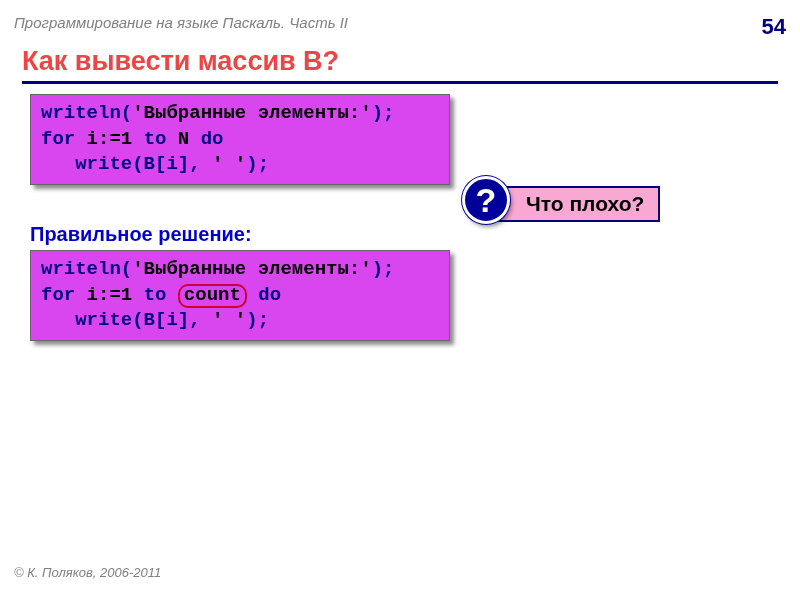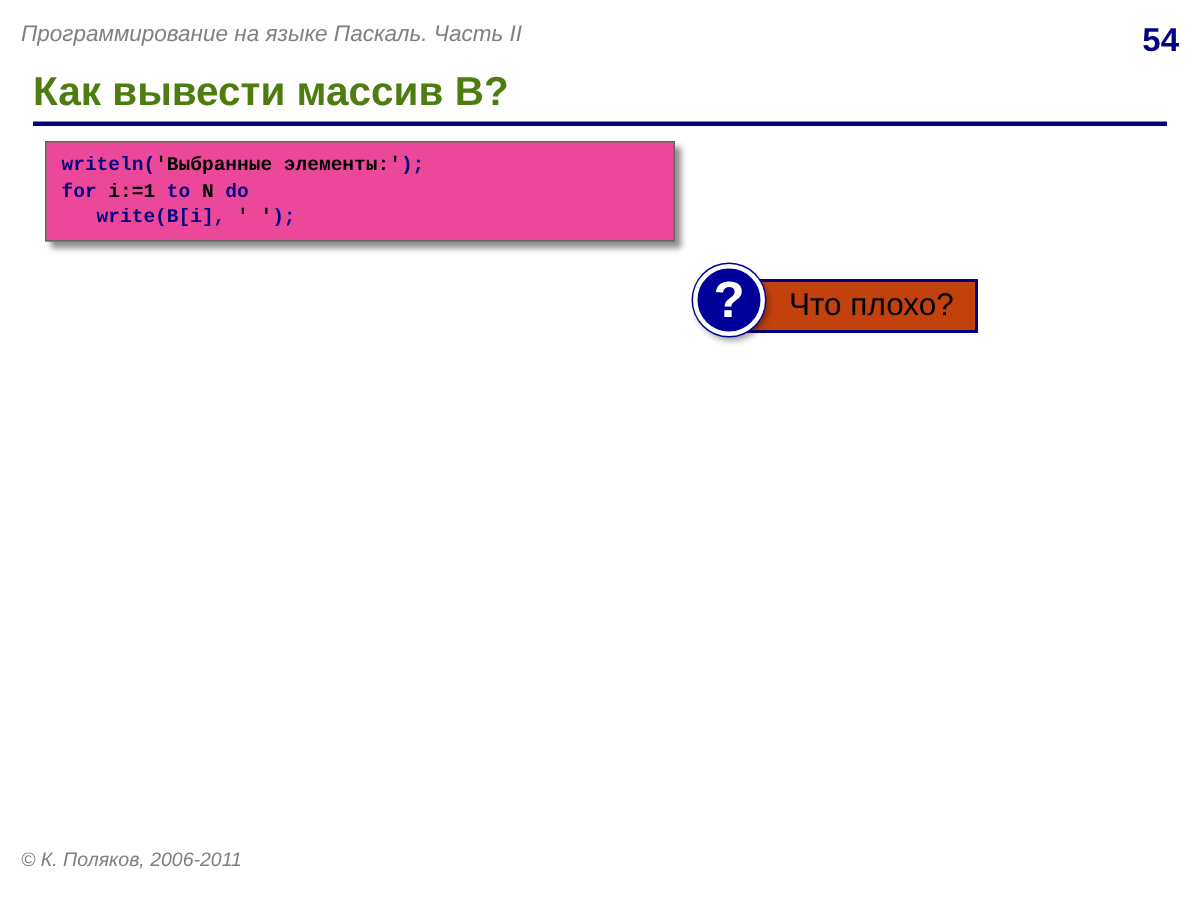--- a/index.html
+++ b/index.html
@@ -1,54 +1,54 @@
 <!DOCTYPE html>
 <html><head>
 <meta charset="utf-8">
 <style>
   * { box-sizing: border-box; margin: 0; padding: 0; }
   html, body { width: 800px; height: 600px; font-family: Arial, Helvetica, sans-serif; background: #fff; }
   .slide { width: 800px; height: 600px; position: relative; background: #fff; border-radius: 30px; }
   .header { display: flex; align-items: center; padding: 4px 14px 2px 14px; }
   .header-title { color: #808080; font-style: italic; font-size: 15px; flex: 1; }
   .page-num { color: #000080; font-weight: bold; font-size: 22px; margin-top: 10px; }
-  .main-title { color: #4d7c0f; font-weight: bold; font-size: 27px; padding: 4px 22px 2px 22px; }
+  .main-title { color: #ef4444; font-weight: bold; font-size: 27px; padding: 4px 22px 2px 22px; }
   .rule { height: 3px; background: #000080; margin: 2px 22px 10px 22px; }
   .section-label { color: #0000cc; font-weight: bold; font-size: 20px; padding: 2px 0 4px 30px; }
   .code-box {
     margin: 0 0 0 30px;
     width: 420px;
-    background: #ec4899;
+    background: #d946ef;
     border: 1px solid #666;
     box-shadow: 4px 4px 4px rgba(0,0,0,0.45);
     font-family: "Courier New", monospace;
     font-weight: bold;
-    font-size: 13px;
+    font-size: 19px;
     color: #000;
     padding: 6px 10px 6px 10px;
     line-height: 1.35;
     white-space: pre;
     position: relative;
   }
   .kw { color: #000080; }
   .count-hl { border: 2px solid #cc0033; border-radius: 10px; padding: 0 4px; display: inline-block; line-height: 1.05; }
   .qmark-wrap { position: absolute; left: 468px; top: 178px; width: 300px; }
   .qmark-badge {
     width: 48px; height: 48px; border-radius: 50%;
     background: #000099; border: 3px solid #fff;
     box-shadow: 0 0 0 1px #000099, 2px 3px 4px rgba(0,0,0,0.4);
     color: #fff; font-weight: bold; font-size: 34px;
     display: flex; align-items: center; justify-content: center;
     position: absolute; left: -6px; top: -2px; z-index: 2;
   }
   .qmark-box {
     position: absolute; left: 30px; top: 8px;
-    background: #c2410c; border: 2px solid #000080;
+    background: #f9a8d4; border: 2px solid #000080;
     padding: 4px 14px 4px 26px;
-    font-size: 21px; color: #000;
+    font-size: 21px; color: #000; font-weight: bold;
   }
   .gap { height: 36px; }
   .footer {
     position: absolute; left: 14px; bottom: 20px;
     color: #808080; font-style: italic; font-size: 13px;
   }
 </style>
 </head>
 <body>
 
@@ -66,15 +66,19 @@
 <span class="kw">for</span><span> i:=1 </span><span class="kw">to</span><span> N </span><span class="kw">do</span>
 <span class="kw">   write(B[i], </span><span>' '</span><span class="kw">);</span></div>
 
   <div class="qmark-wrap">
     <div class="qmark-badge">?</div>
     <div class="qmark-box">Что плохо?</div>
   </div>
 
   <div class="gap"></div>
 
+  <div class="section-label">Правильное решение:</div>
+  <div class="code-box"><span class="kw">writeln(</span><span>'Выбранные элементы:'</span><span class="kw">);</span>
+<span class="kw">for</span><span> i:=1 </span><span class="kw">to</span> <span class="count-hl">count</span><span class="kw"> do</span>
+<span class="kw">   write(B[i], </span><span>' '</span><span class="kw">);</span></div>
 
   <div class="footer">© К. Поляков, 2006-2011</div>
 </div>
 
 </body></html>

